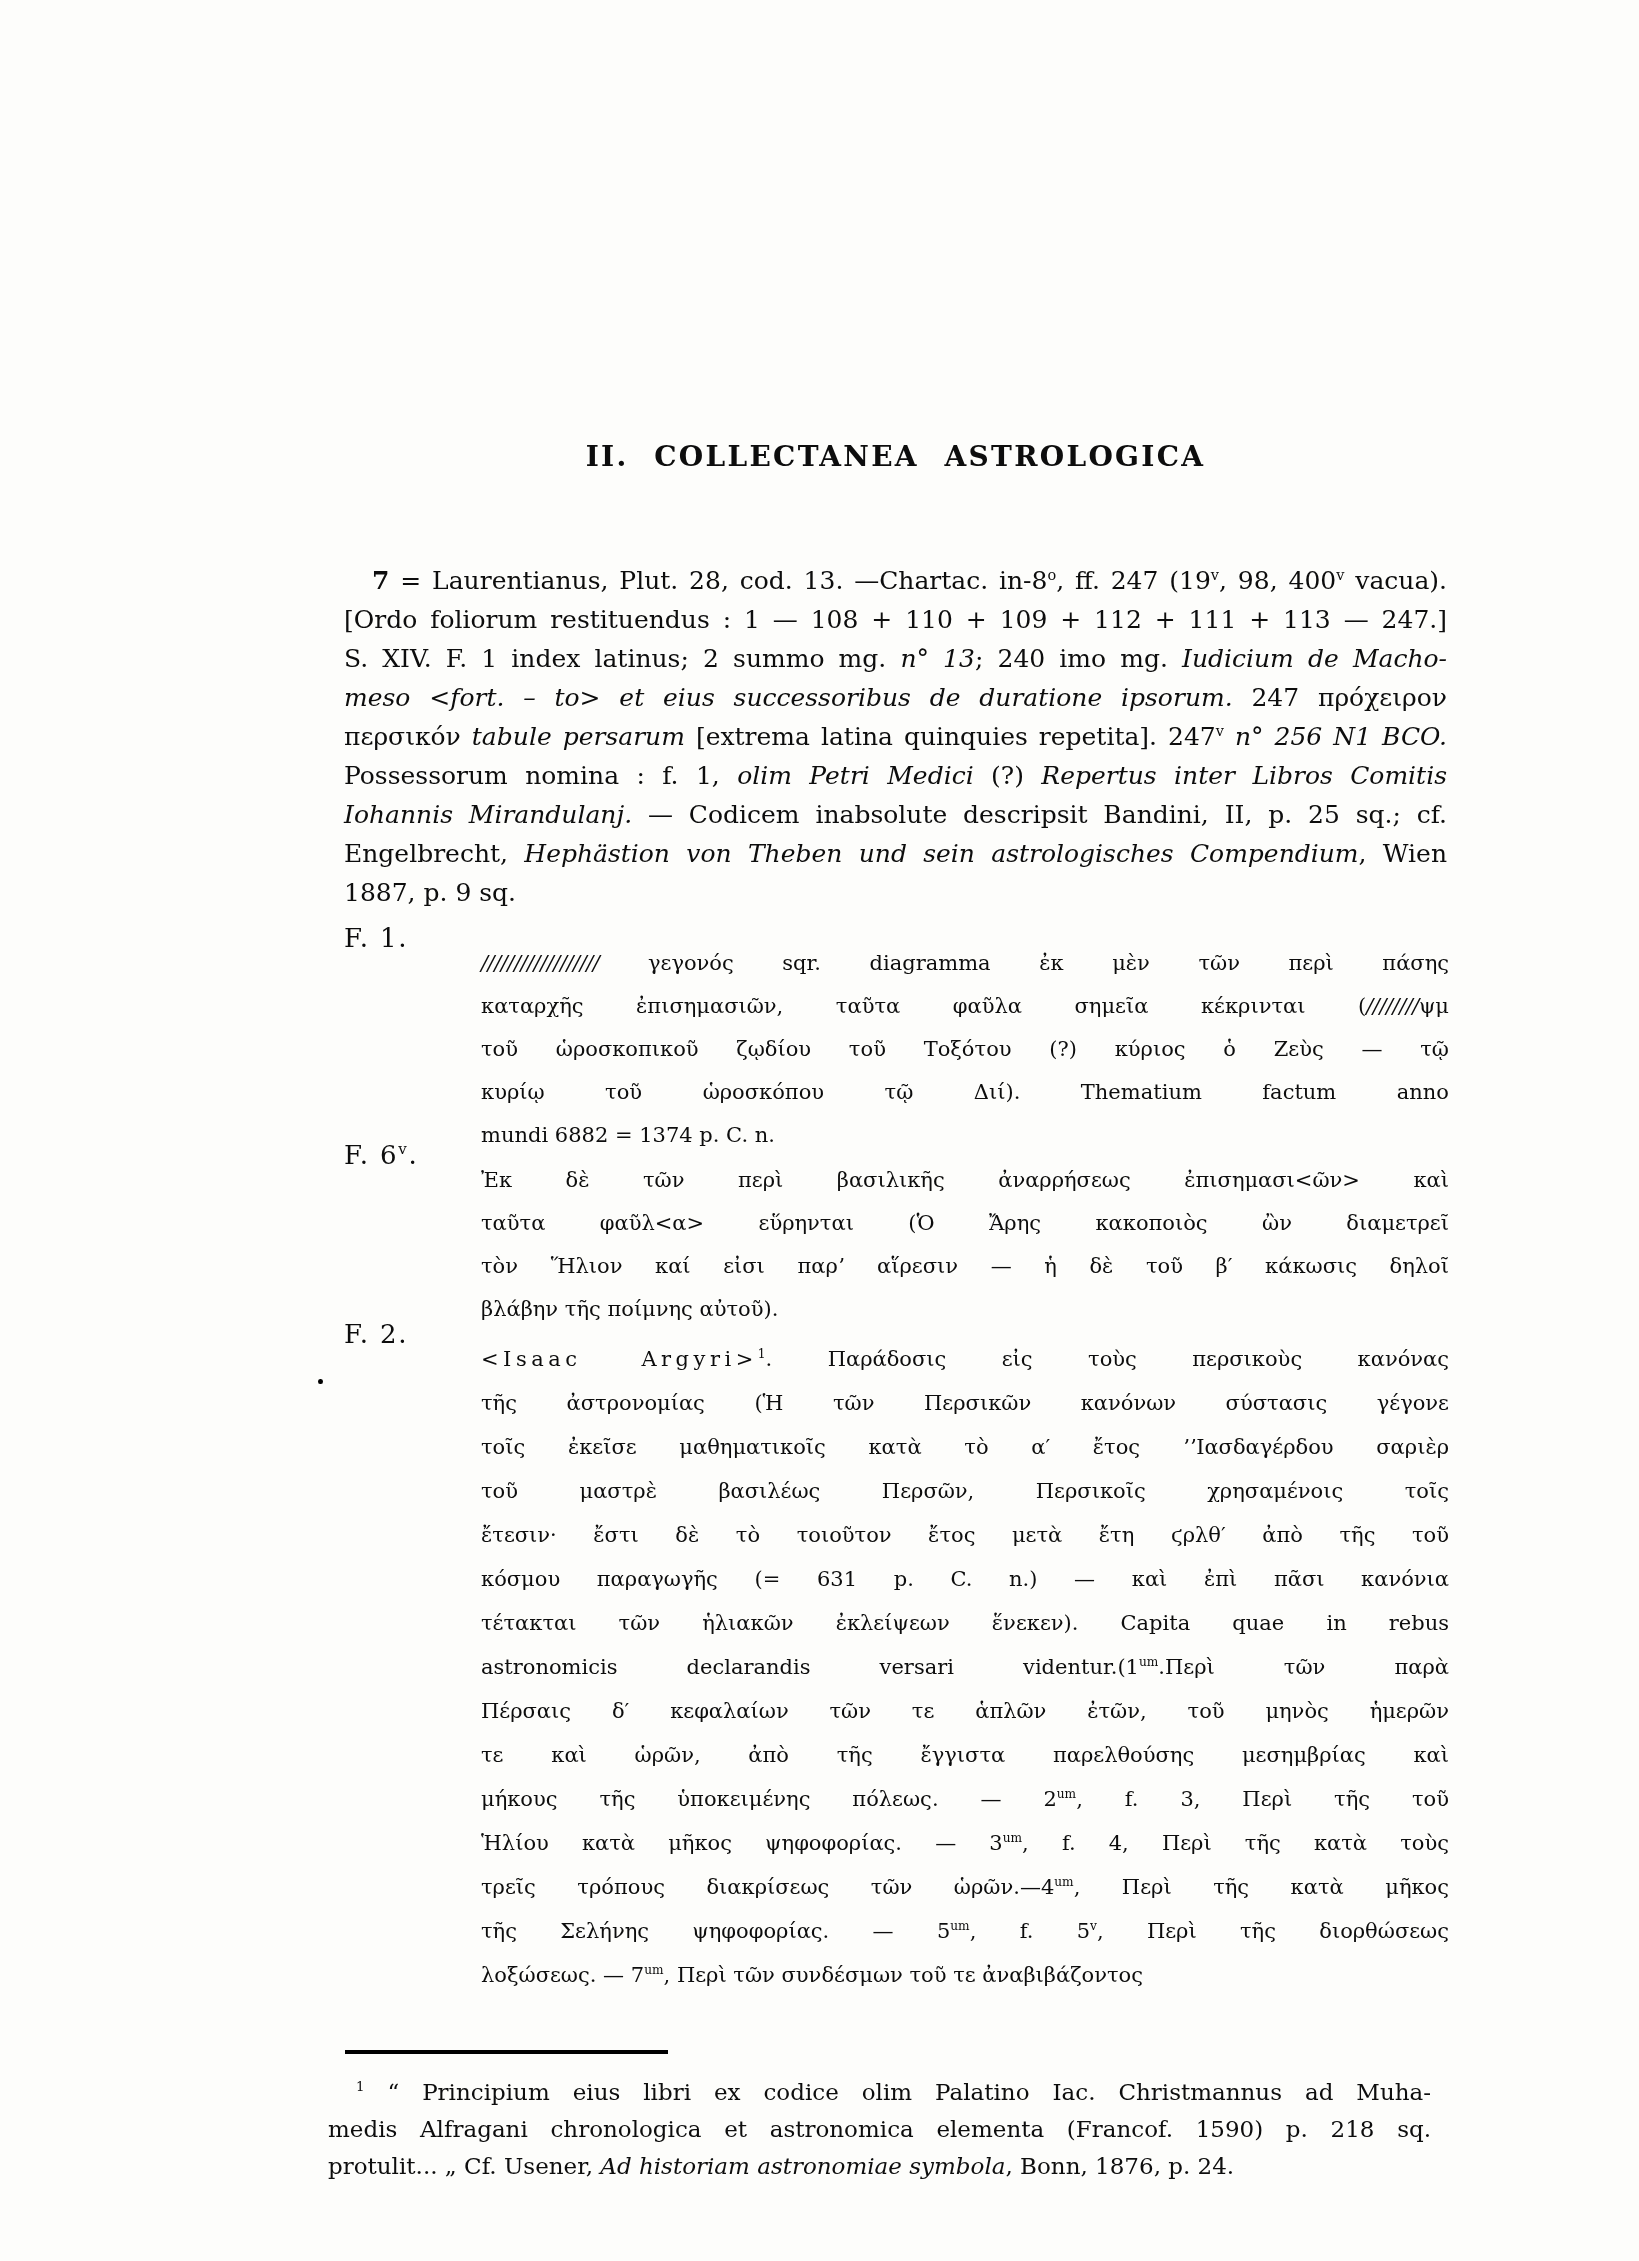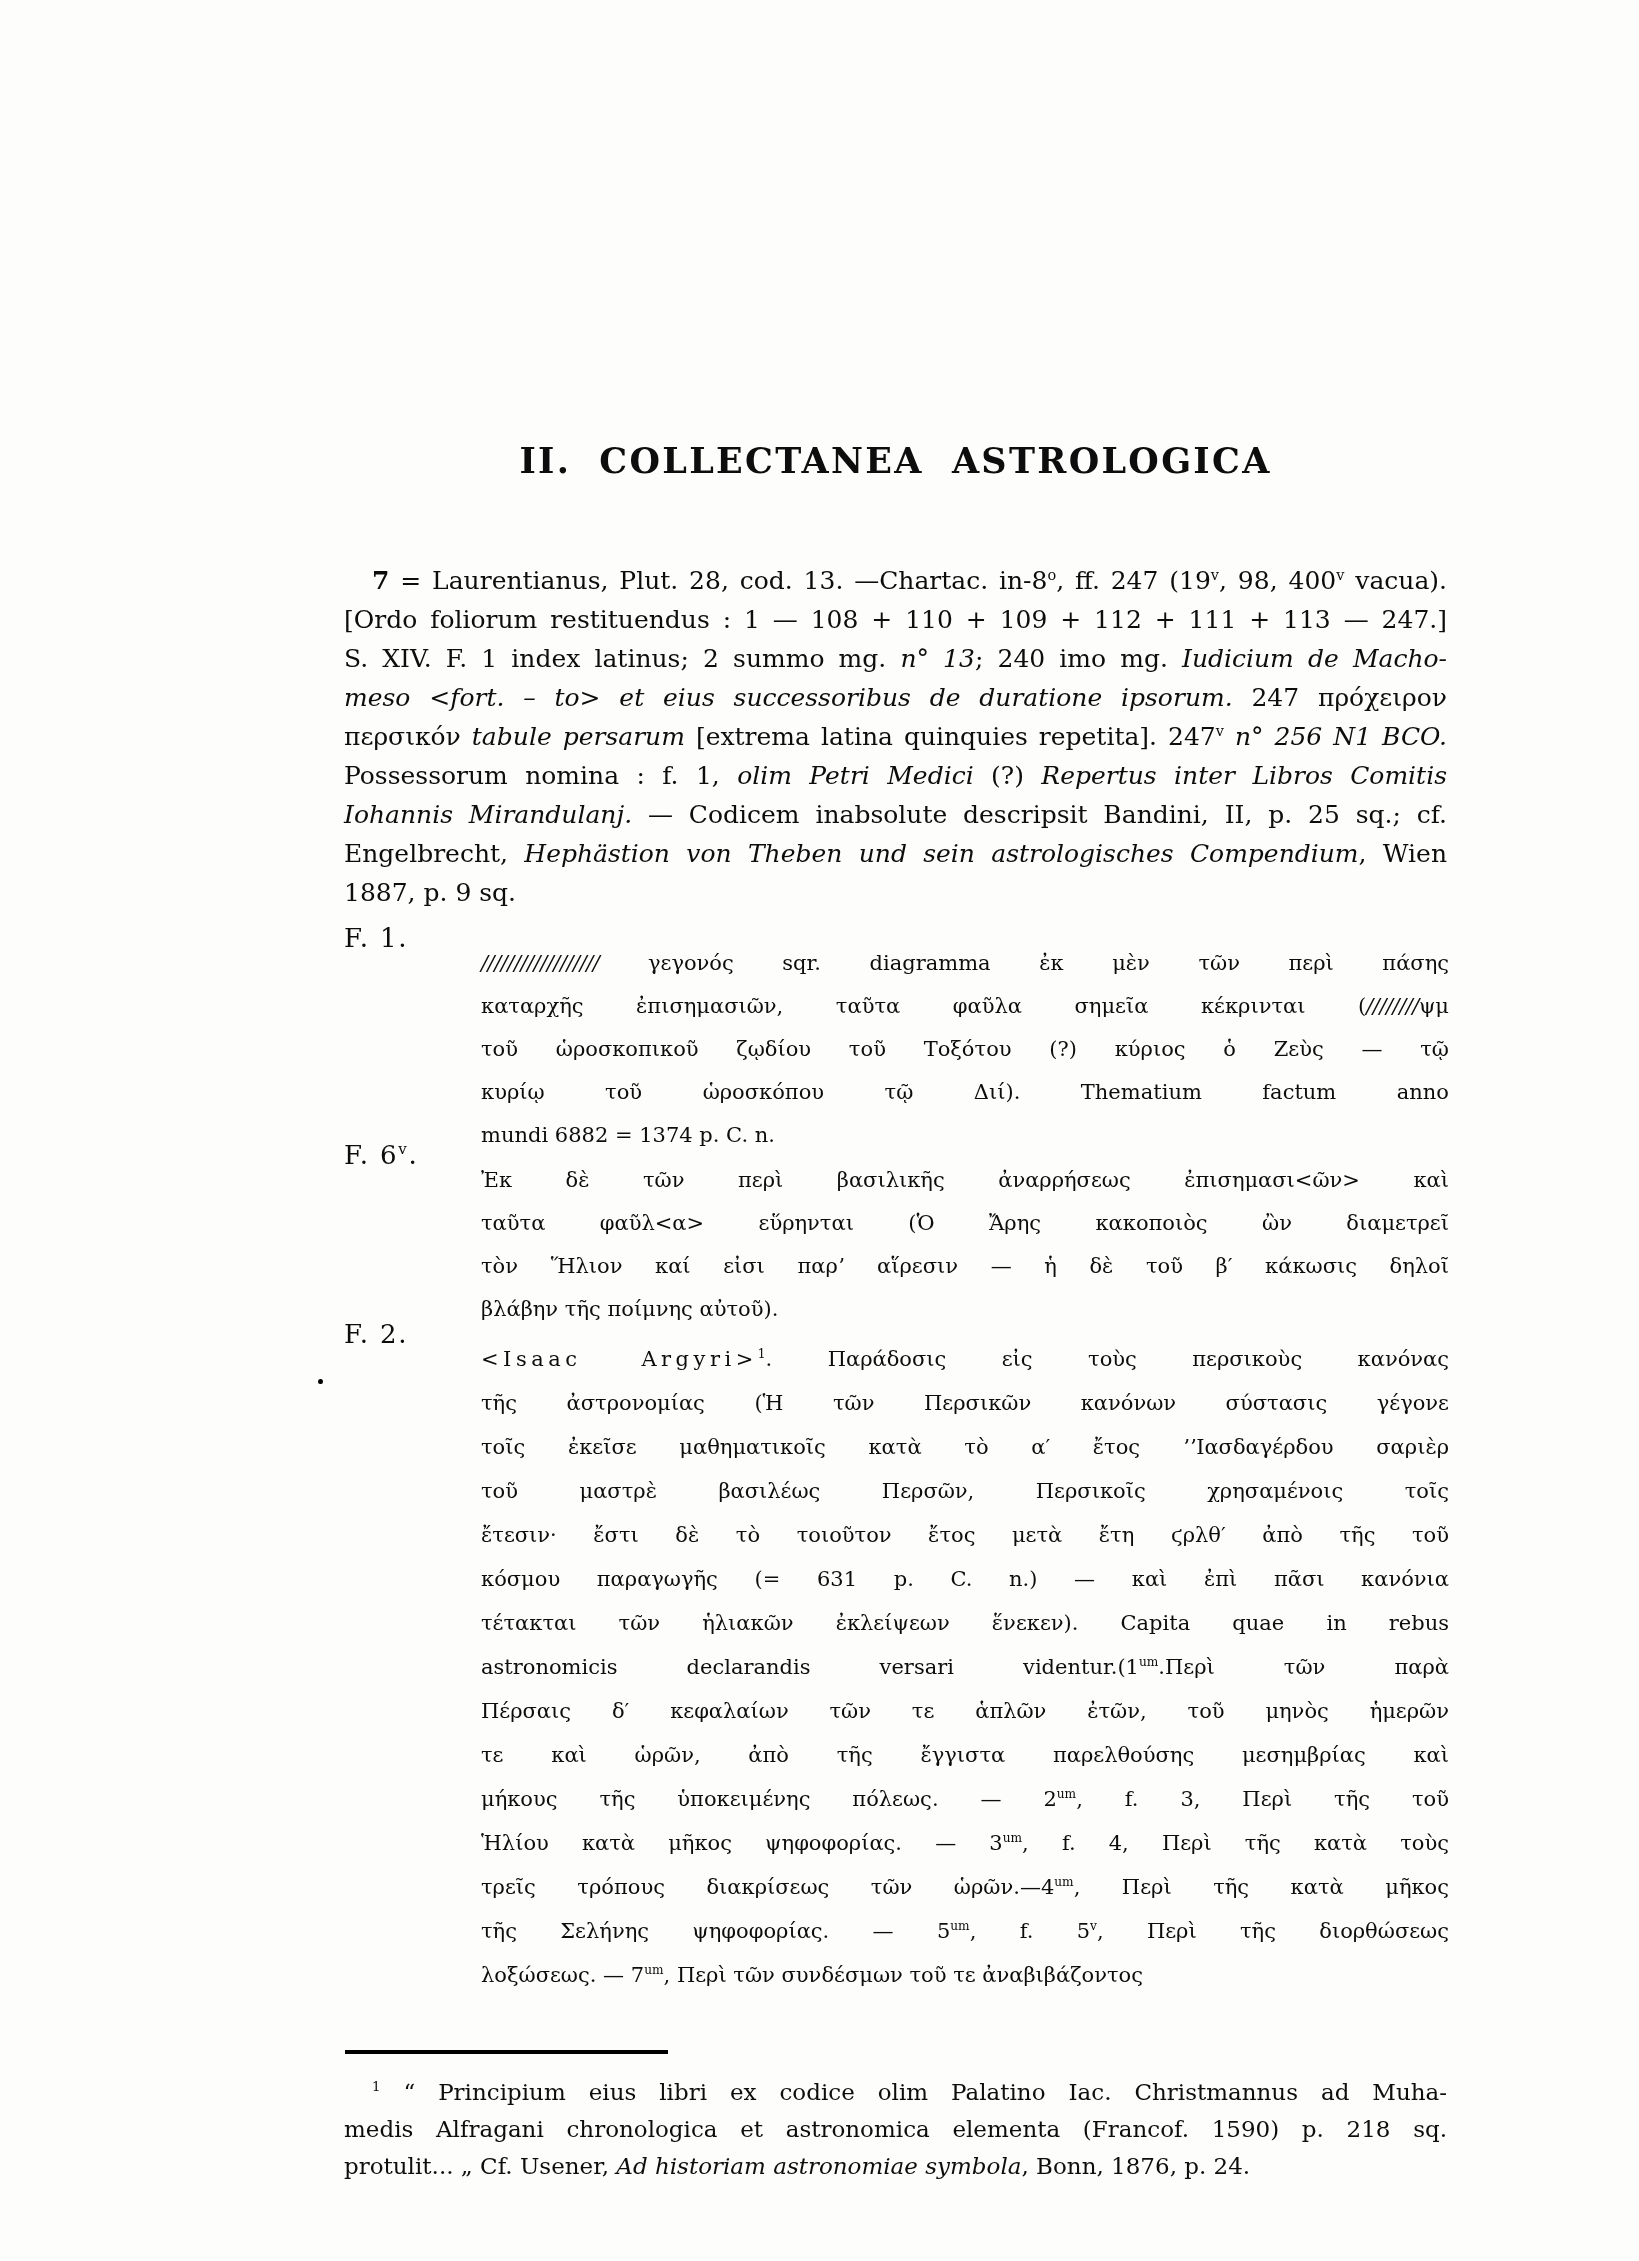--- a/index.html
+++ b/index.html
@@ -7,21 +7,21 @@
     position:relative;
     width:1639px; height:2530px;
     background:#fdfdfb;
     overflow:hidden;
     font-family:"DejaVu Serif","Liberation Serif",serif;
     color:#0d0d0d;
   }
   #title {
     position:absolute; left:344px; top:440px; width:1103px;
     text-align:center;
-    font-size:35px; font-weight:700;
+    font-size:28px; font-weight:700;
     letter-spacing:2.3px; word-spacing:13.6px;
     white-space:nowrap;
   }
   .para { position:absolute; }
   .tline {
     text-align:justify;
     text-align-last:justify;
     white-space:normal;
   }
   .tline.last { text-align-last:left; }
@@ -39,21 +39,21 @@
     letter-spacing:1.8px; white-space:nowrap;
   }
   #f1-label  { top:917px; line-height:43px; }
   #f1v-label { top:1134px; line-height:43px; }
   #f2-label  { top:1312px; line-height:44px; }
   #footnote-rule {
     position:absolute; left:345px; top:2050px; width:323px; height:4.1px;
     background:#000;
   }
   #footnote-para {
-    left:344px; top:2074px; width:1103px;
+    left:328px; top:2074px; width:1103px;
     font-size:23px; line-height:37px; font-weight:500;
   }
   .it { font-style:italic; }
   .bd { font-weight:700; }
   .sup { font-size:58%; vertical-align:super; line-height:0; }
   .hatch { font-style:italic; letter-spacing:-0.5px; }
   .lsp { letter-spacing:4.5px; }
   .artifact { position:absolute; background:#000; }
   #art-dot-left   { left:318px;  top:1379px; width:4.5px; height:5.4px; border-radius:50%; }
 </style>

